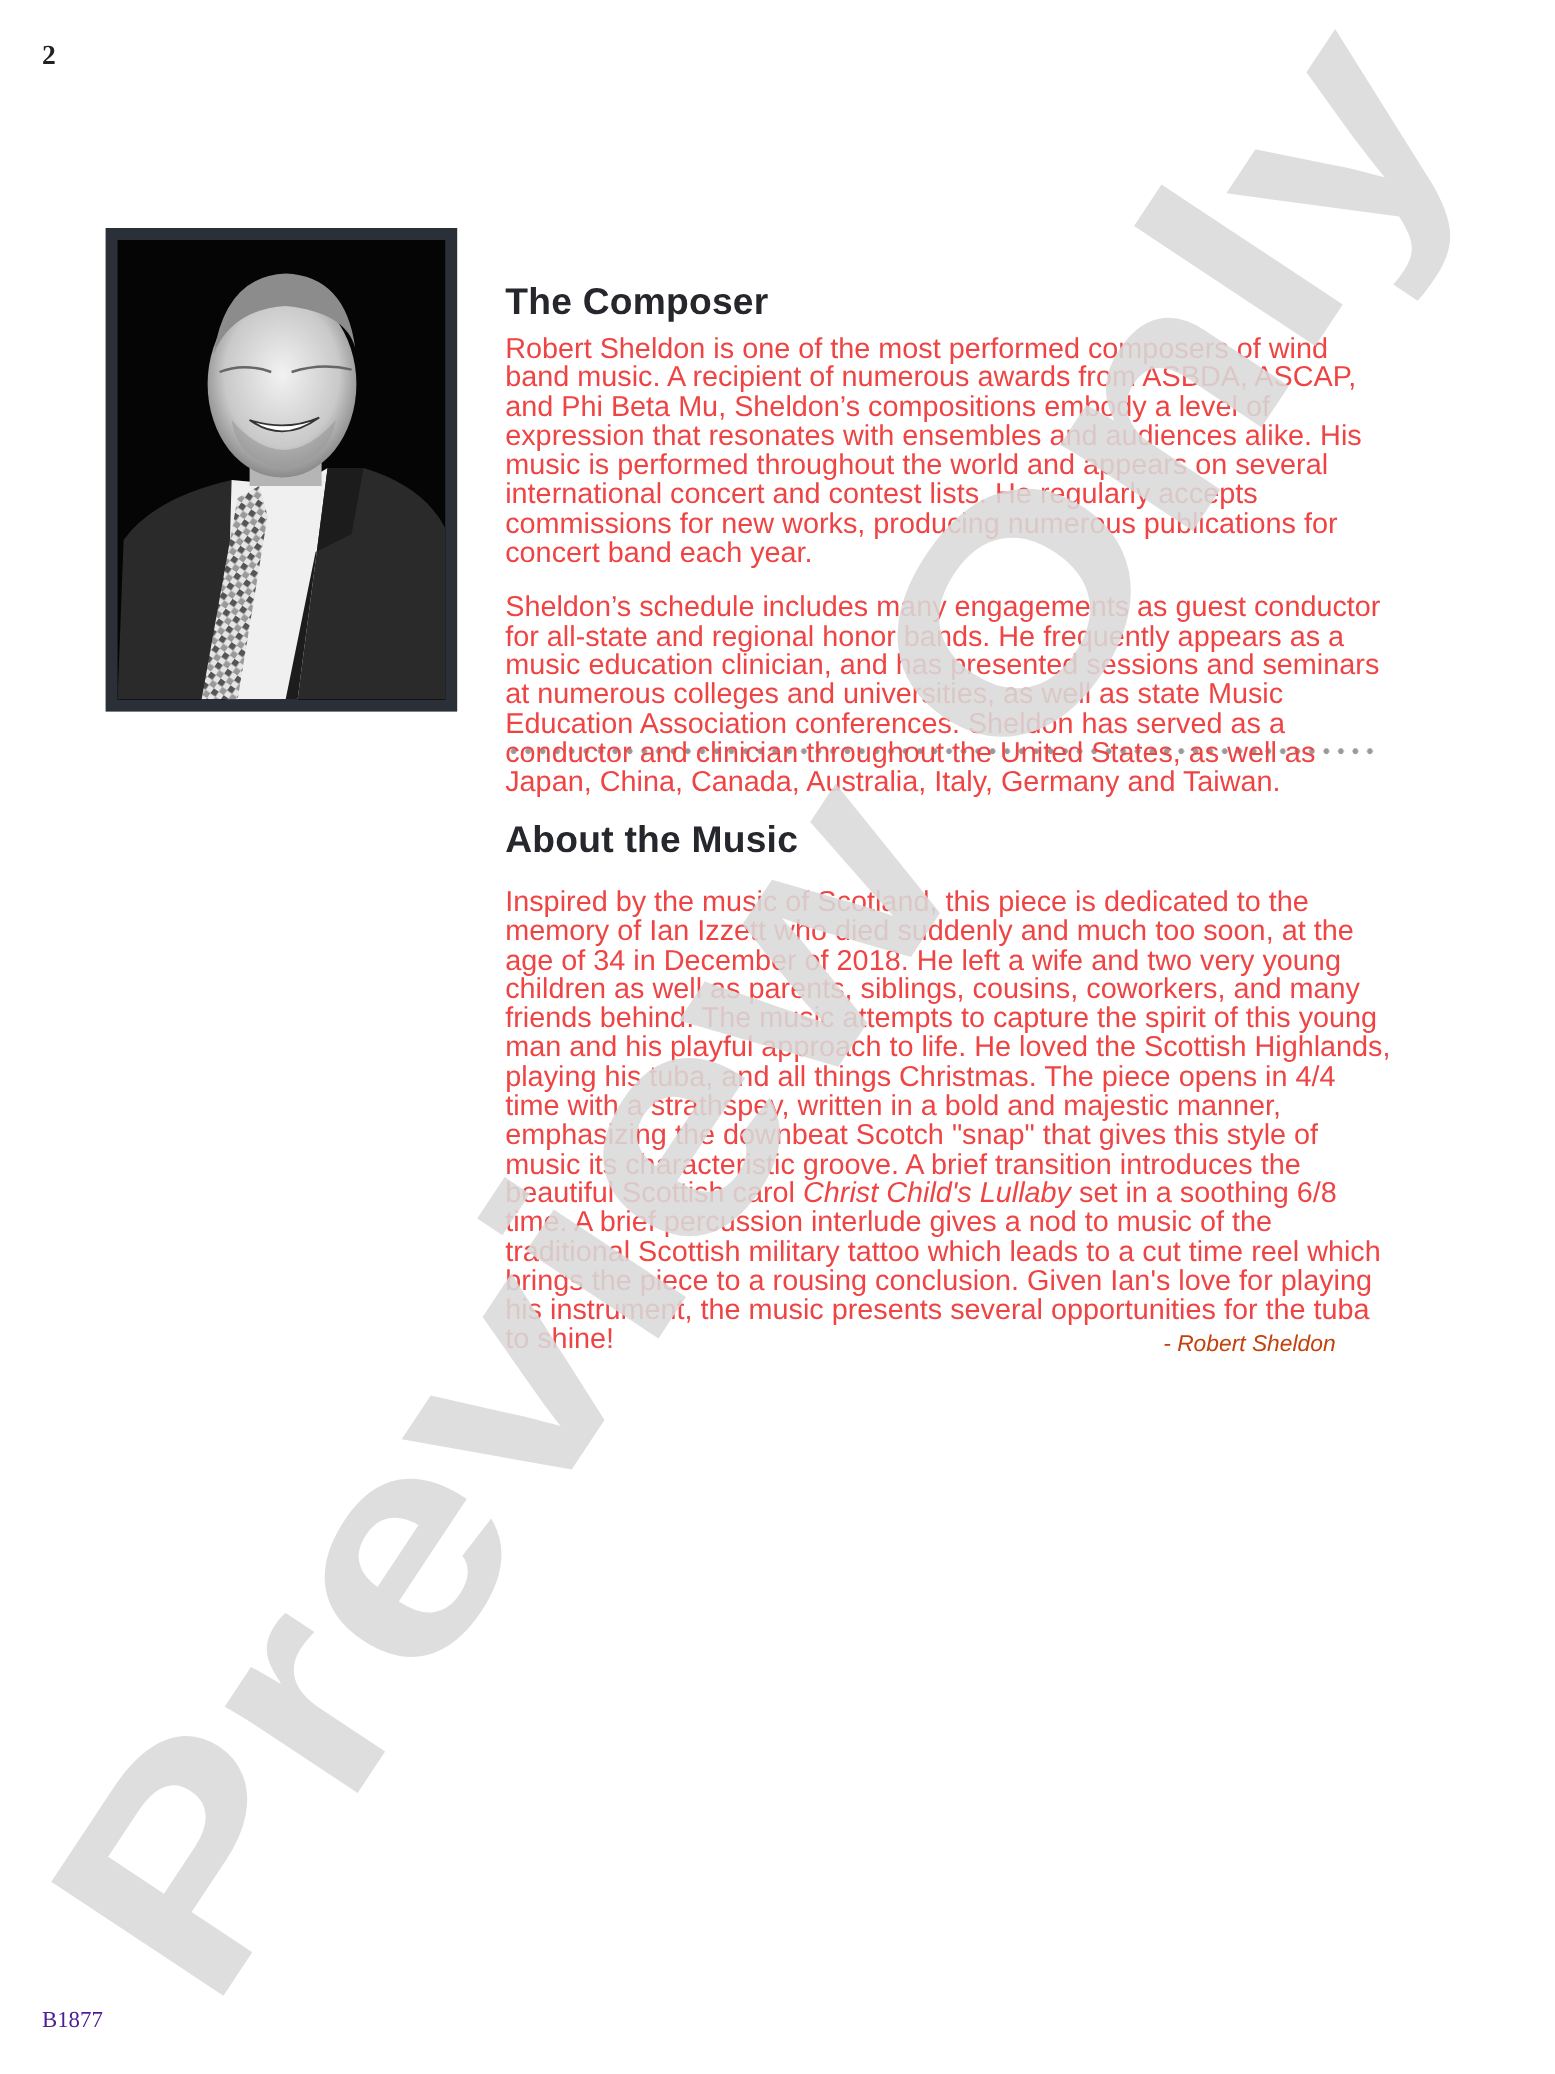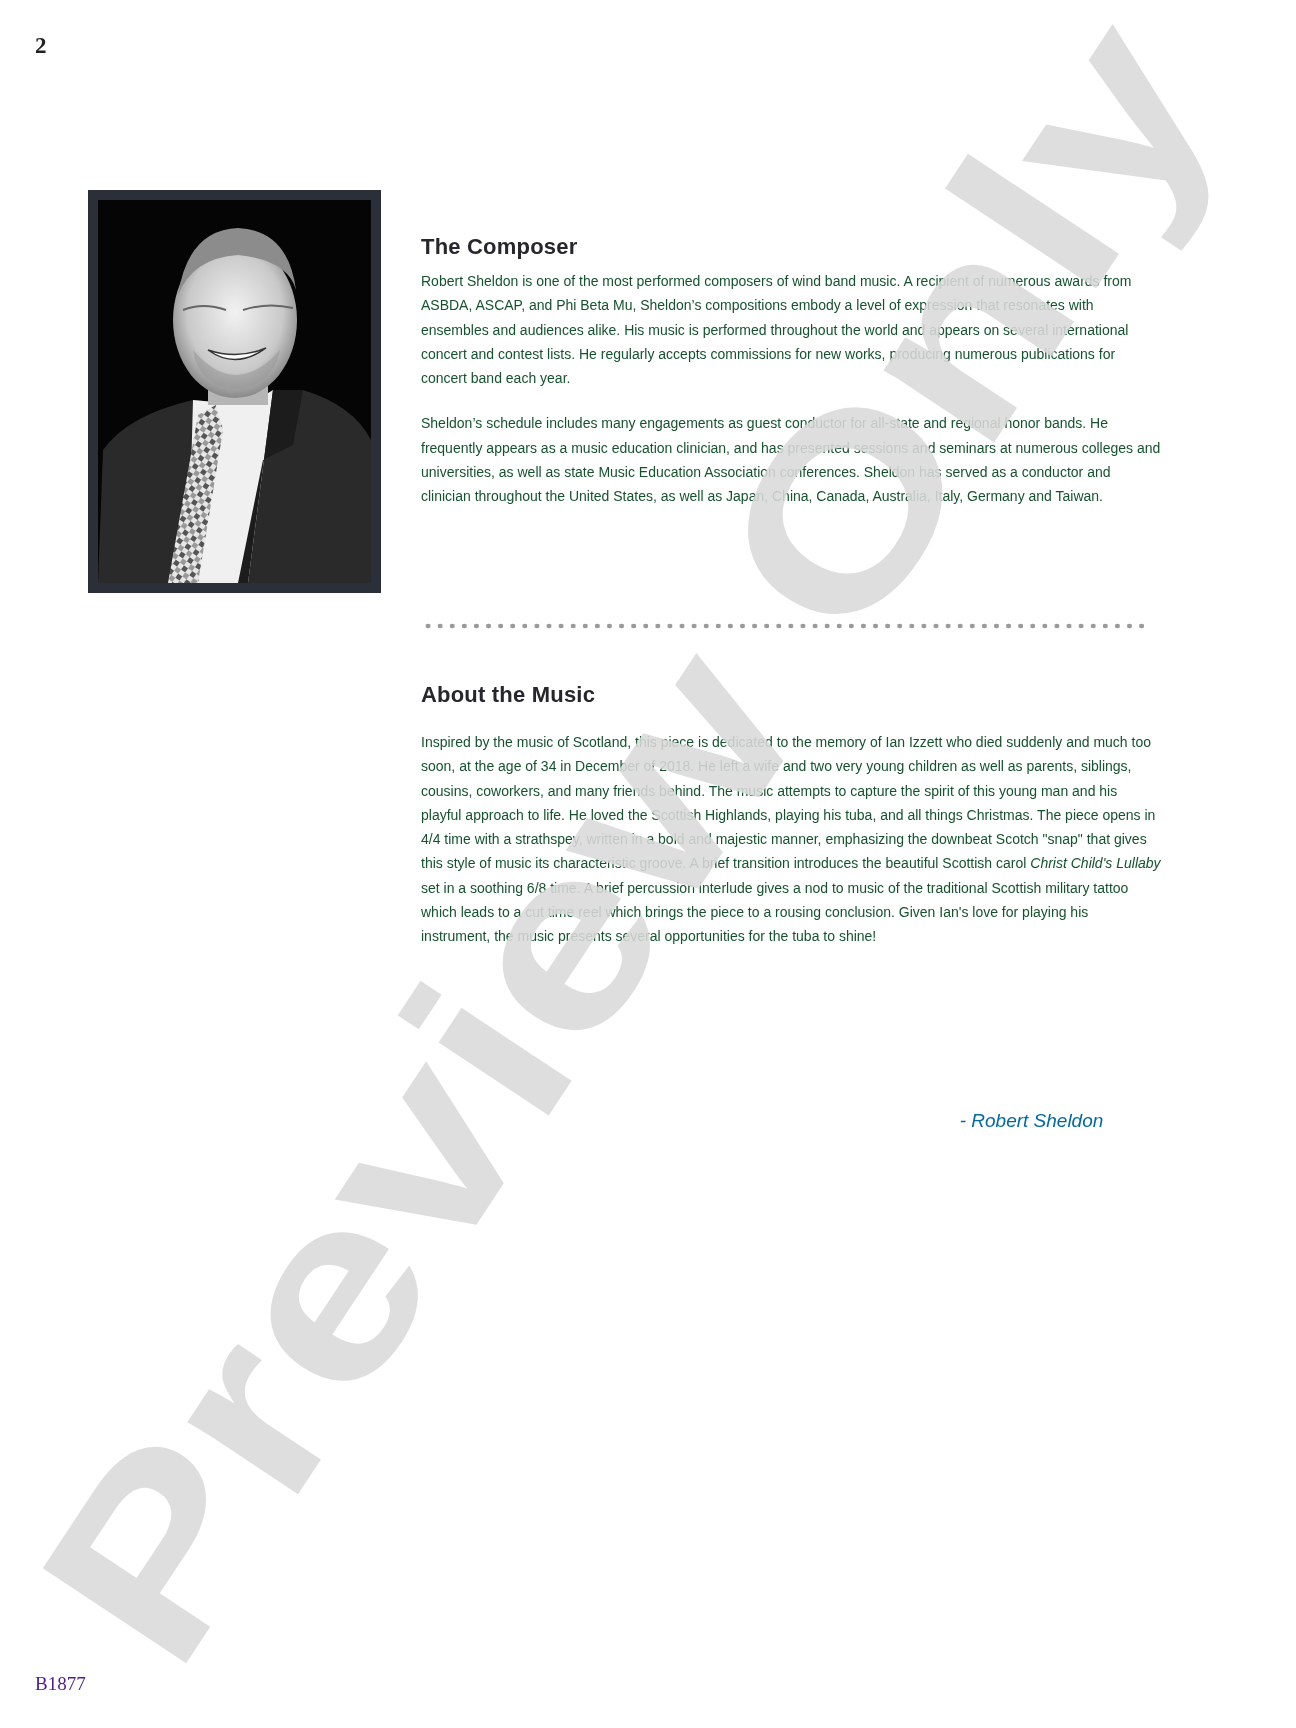--- a/index.html
+++ b/index.html
@@ -7,32 +7,32 @@
          font-family:"Liberation Sans", sans-serif; color:#2e2f33; }
   .page-number { position:absolute; left:35px; top:33px; font-family:"Liberation Serif", serif;
                  font-weight:bold; font-size:23px; color:#222; }
   .catalog-code { position:absolute; left:35px; top:1673px; font-family:"Liberation Serif", serif;
                   font-size:19px; color:#4c1d95; }
   .watermark { position:absolute; left:0; top:0; width:1296px; height:1728px; pointer-events:none; z-index:5; }
   .photo-frame { position:absolute; left:88px; top:190px; width:293px; height:403px;
                  background:#2b2f38; box-sizing:border-box; padding:10px; }
   .photo { width:100%; height:100%; background:#050505; position:relative; overflow:hidden; }
   .content { position:absolute; left:421px; width:740px; z-index:1; }
-  h2 { margin:0; font-weight:bold; font-size:22px; color:#25272c; letter-spacing:0.2px; }
-  p { margin:0; font-size:14px; line-height:24.3px; color:#14532d; }
+  h2 { margin:0; font-weight:bold; font-size:31px; color:#25272c; letter-spacing:0.2px; }
+  p { margin:0; font-size:24px; line-height:24.3px; color:#ef4444; }
   .sec-composer { top:234px; }
   .sec-composer h2 { margin-bottom:9px; }
   .sec-composer p + p { margin-top:21px; }
   .divider { position:absolute; left:422px; top:622px; width:726px; height:8px;
              background-image:radial-gradient(circle, #9a9a9a 2.3px, transparent 2.6px);
              background-size:12.1px 8px; background-repeat:repeat-x; }
   .sec-music { top:682px; }
   .sec-music h2 { margin-bottom:22px; }
-  .signature { position:absolute; left:950px; width:163px; top:1110px; text-align:center;
-               font-style:italic; font-size:19px; color:#0369a1; }
+  .signature { position:absolute; left:950px; width:163px; top:1110px; text-align:right;
+               font-style:italic; font-size:19px; color:#c2410c; }
 </style>
 </head>
 <body>
 
 <div class="page-number">2</div>
 
 <div class="photo-frame">
   <div class="photo">
     <svg width="273" height="383" viewBox="0 0 273 383">
       <defs>

